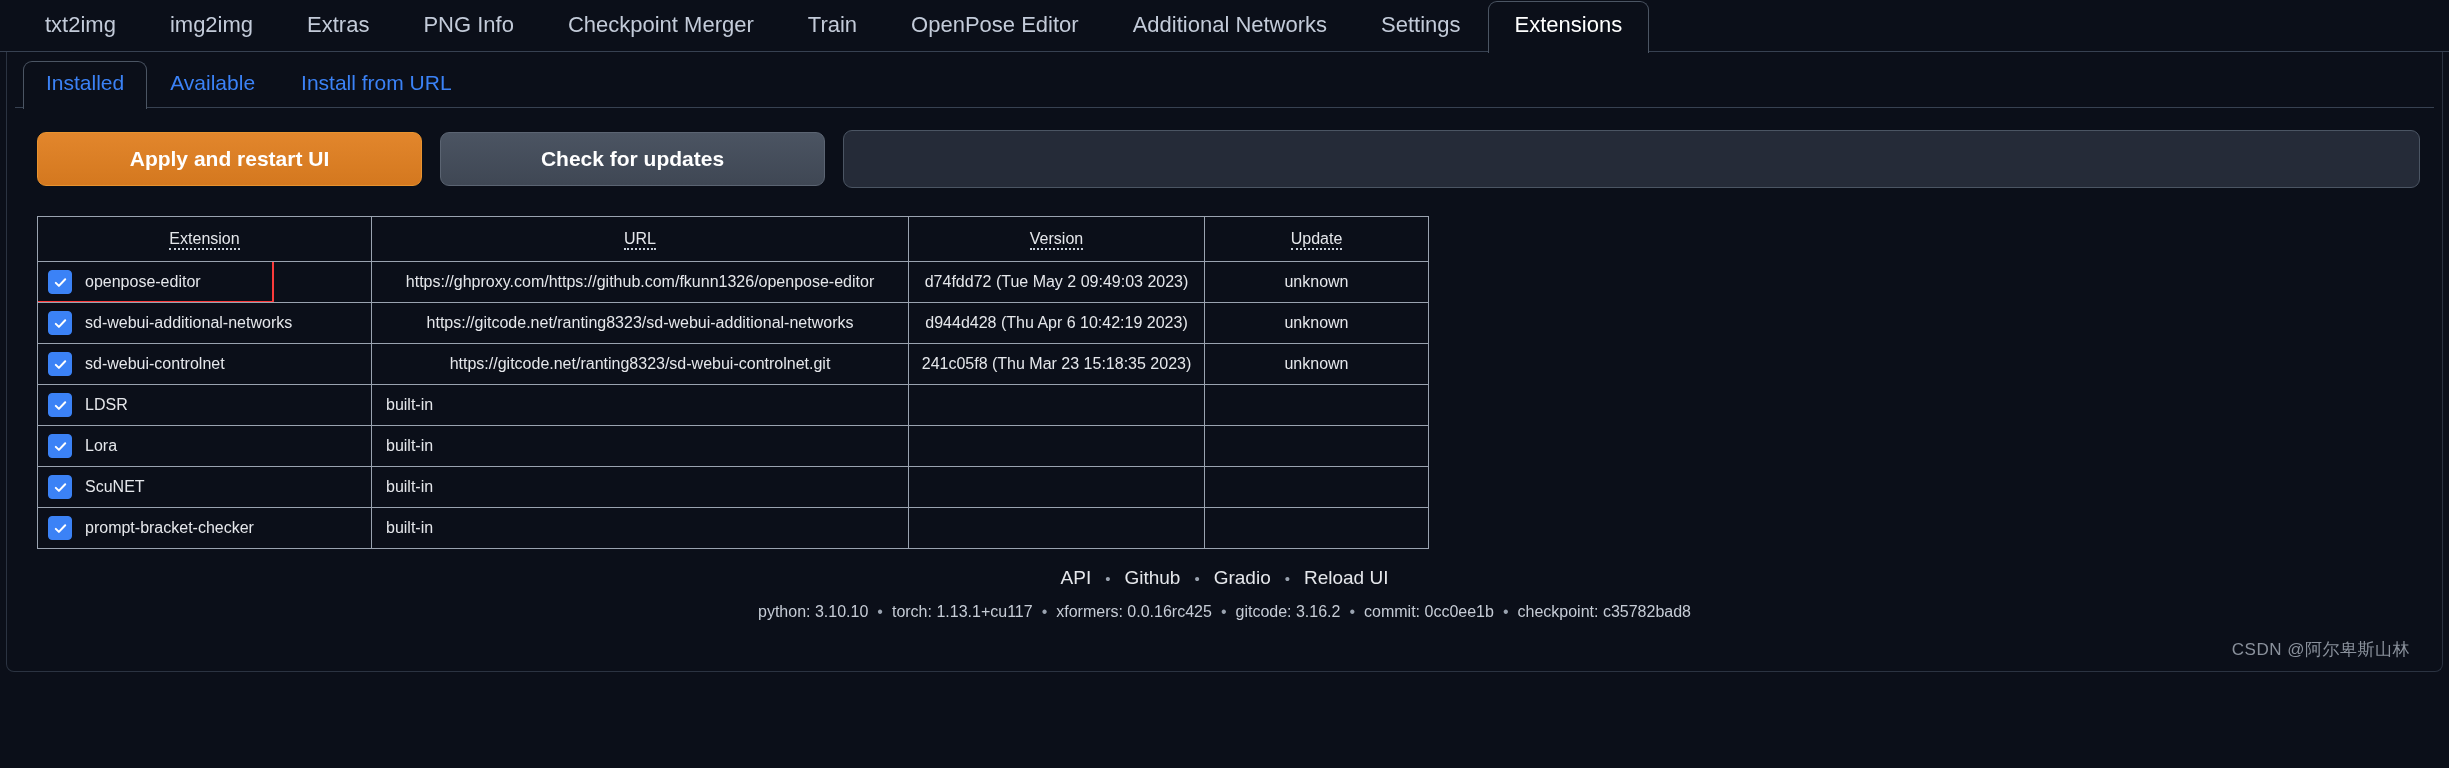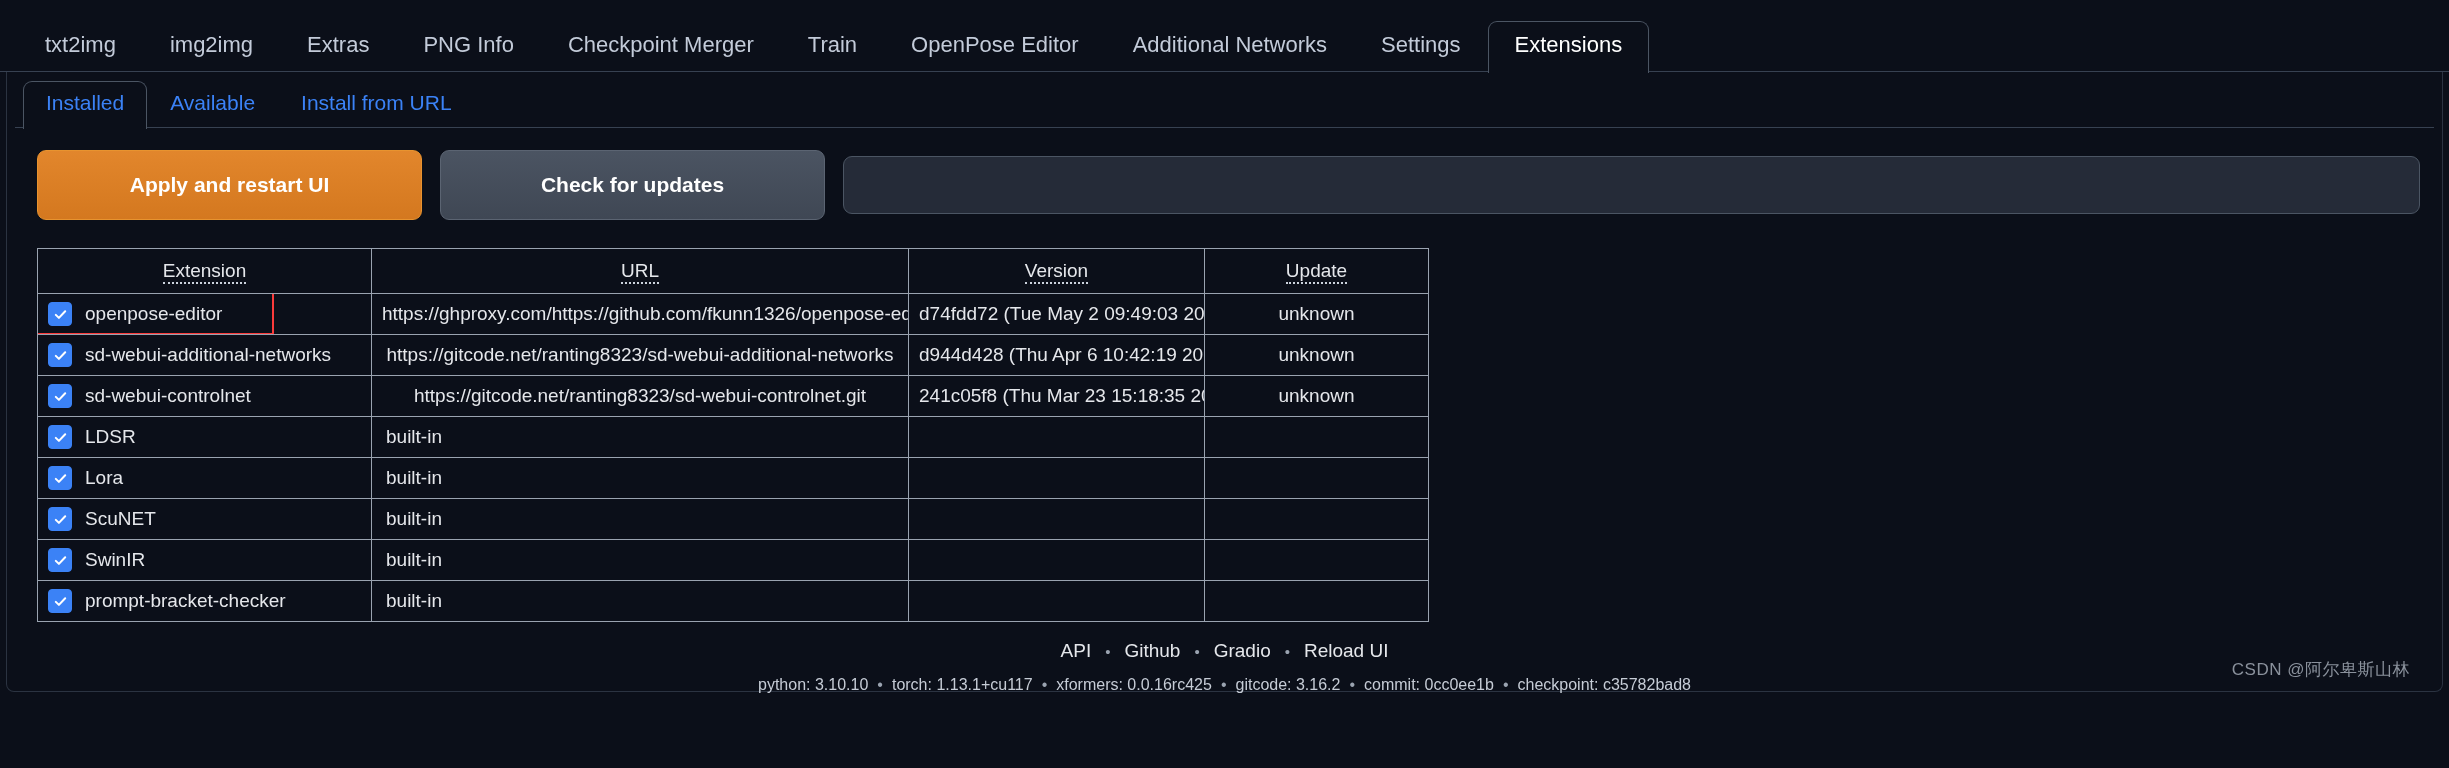--- a/index.html
+++ b/index.html
@@ -13,21 +13,21 @@
   }
   body {
     font-family: "Liberation Sans", sans-serif;
     color: #d1d5db;
     -webkit-font-smoothing: antialiased;
   }
 
   
   .topbar {
     position: relative;
-    height: 72px;
+    height: 52px;
     padding: 0 0 0 18px;
     display: flex;
     align-items: flex-end;
     box-sizing: border-box;
     background: #0b0f19;
   }
   .topbar::after {
     content: "";
     position: absolute;
     left: 0; right: 0; bottom: 0;
@@ -106,21 +106,21 @@
   }
 
   
   .controls {
     display: flex;
     align-items: center;
     gap: 18px;
     padding: 22px 22px 0 30px;
   }
   .btn {
-    height: 70px;
+    height: 54px;
     min-width: 300px;
     border-radius: 9px;
     font-size: 21px;
     font-weight: bold;
     display: flex;
     align-items: center;
     justify-content: center;
     cursor: pointer;
     box-sizing: border-box;
     color: #ffffff;
@@ -146,21 +146,21 @@
   }
 
   
   .table-wrap {
     padding: 28px 0 0 30px;
   }
   table.ext {
     border-collapse: collapse;
     table-layout: fixed;
     width: 1391px;
-    font-size: 19px;
+    font-size: 16px;
     color: #e5e7eb;
   }
   table.ext th, table.ext td {
     border: 1px solid #9aa3b0;
     height: 41px;
     padding: 0 10px;
     box-sizing: border-box;
     overflow: hidden;
     white-space: nowrap;
   }
@@ -388,35 +388,20 @@
             <td class="c-upd"></td>
           </tr>
           <tr>
             <td class="c-ext">
               <div class="cbrow">
                 <span class="cb">
                   <svg width="15" height="15" viewBox="0 0 16 16" aria-hidden="true">
                     <path d="M3 8.4 L6.3 11.6 L13 4.6" fill="none" stroke="#ffffff" stroke-width="2.2" stroke-linecap="round" stroke-linejoin="round"></path>
                   </svg>
                 </span>
-                <span>SwinIR</span>
-              </div>
-            </td>
-            <td class="c-url builtin">built-in</td>
-            <td class="c-ver"></td>
-            <td class="c-upd"></td>
-          </tr>
-          <tr>
-            <td class="c-ext">
-              <div class="cbrow">
-                <span class="cb">
-                  <svg width="15" height="15" viewBox="0 0 16 16" aria-hidden="true">
-                    <path d="M3 8.4 L6.3 11.6 L13 4.6" fill="none" stroke="#ffffff" stroke-width="2.2" stroke-linecap="round" stroke-linejoin="round"></path>
-                  </svg>
-                </span>
                 <span>prompt-bracket-checker</span>
               </div>
             </td>
             <td class="c-url builtin">built-in</td>
             <td class="c-ver"></td>
             <td class="c-upd"></td>
           </tr>
         </tbody>
     </table>
   </div>

